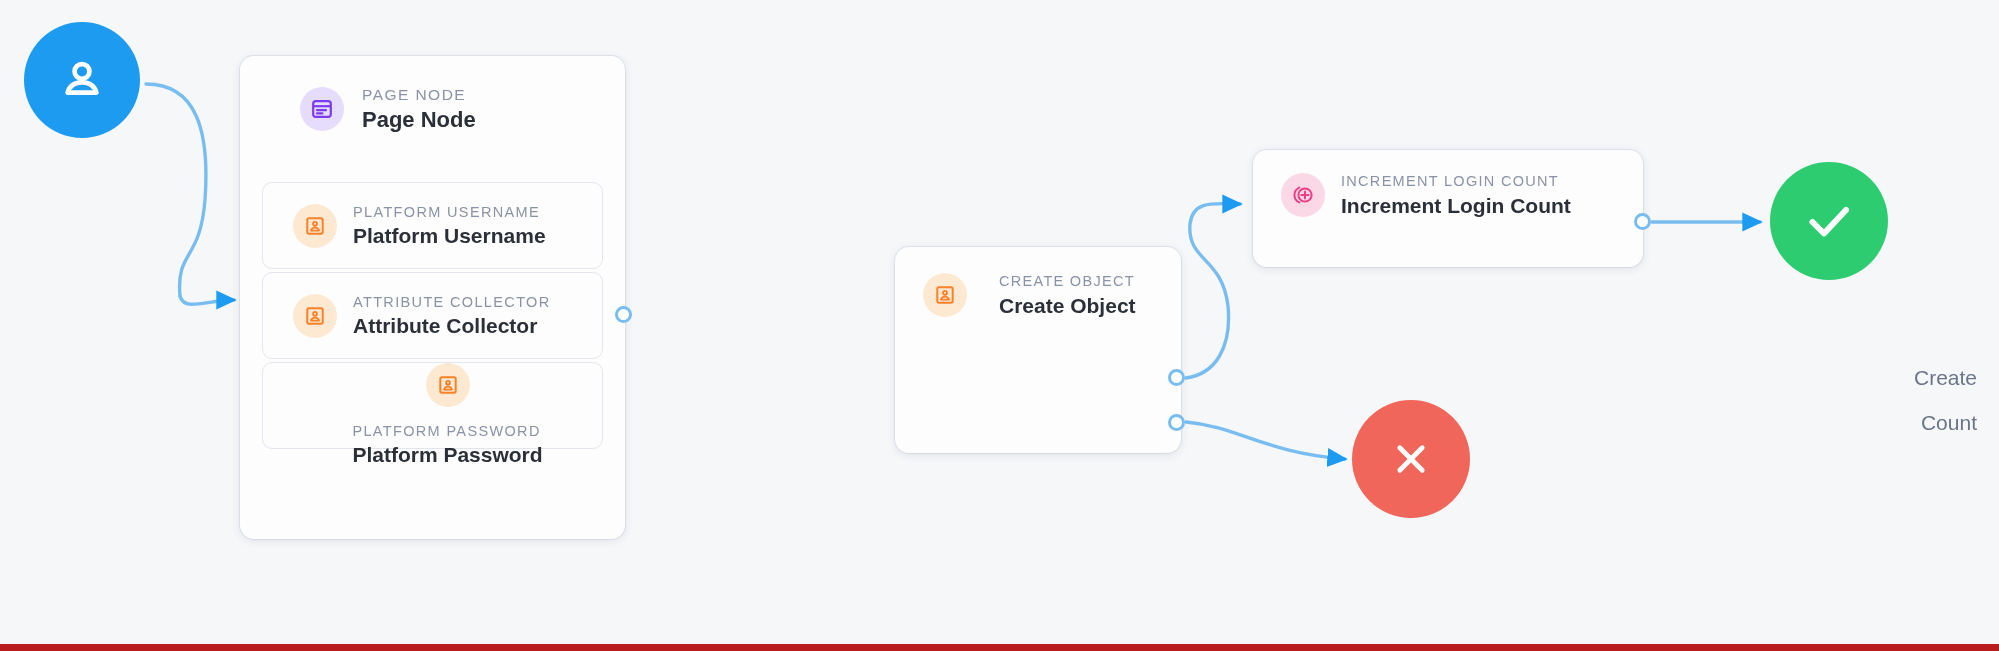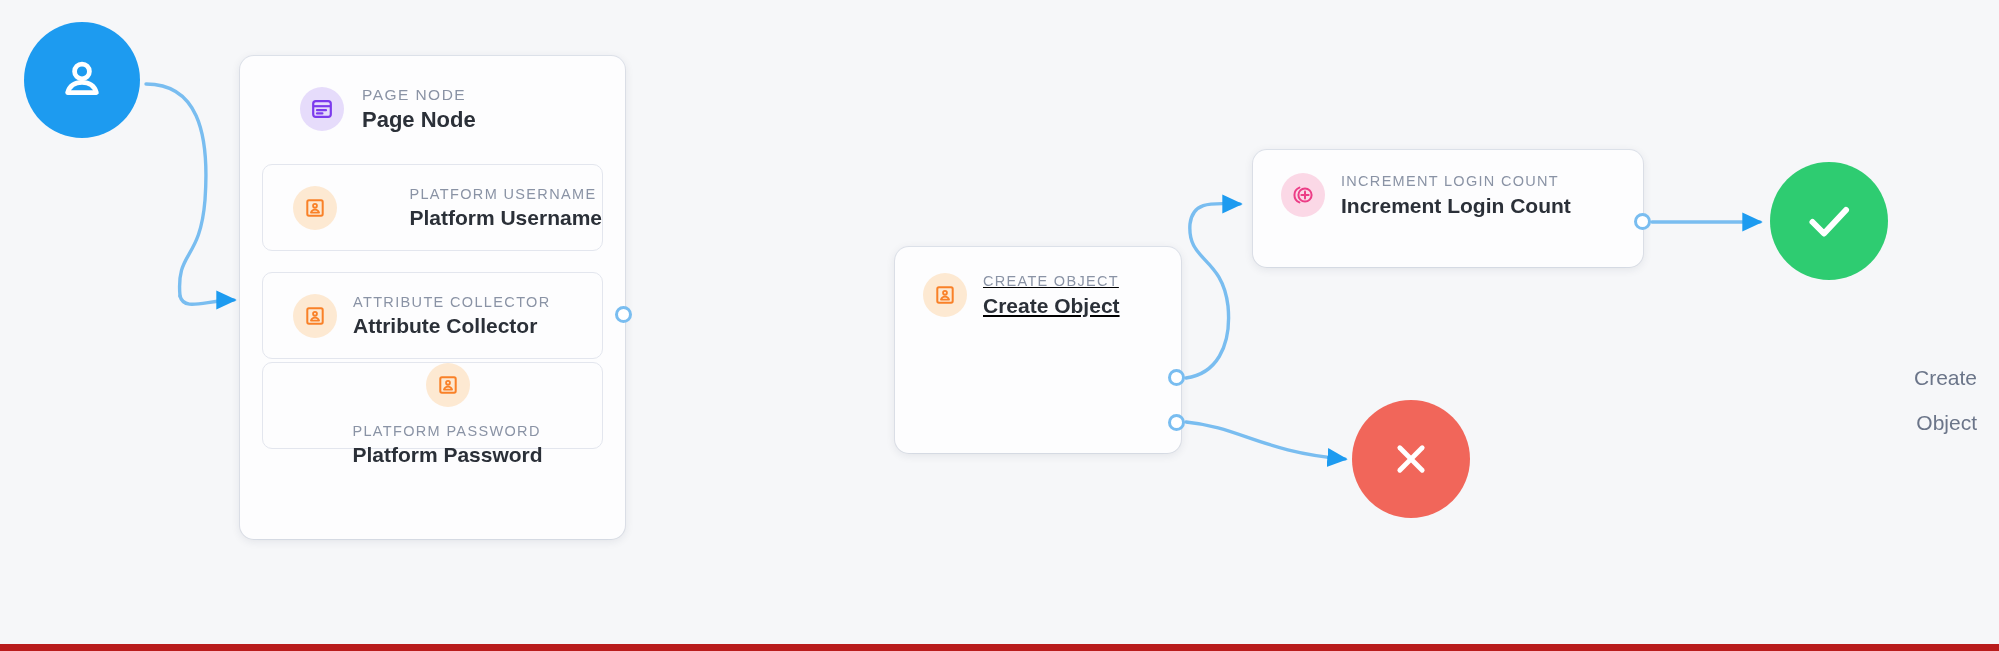--- a/index.html
+++ b/index.html
@@ -97,34 +97,34 @@
     height: 87px;
     box-sizing: border-box;
     background: #fdfdfe;
     border: 1px solid #e3e6ee;
     border-radius: 10px;
     display: flex;
     align-items: center;
     gap: 16px;
     padding-left: 30px;
   }
-  #sub-card-0 { top: 108px; justify-content: space-between; }
+  #sub-card-0 { top: 126px; }
   #sub-card-1 { top: 216px; }
   #sub-card-2 { top: 306px; flex-direction: column; }
   .sub-card .kicker { font-size: 14.5px; letter-spacing: 1.35px; margin-bottom: 4px; }
   .sub-card .title  { font-size: 21px; }
 
   
   #create-object-card {
     left: 895px;
     top: 247px;
     width: 286px;
     height: 206px;
   }
-  #create-object-card .card-header { padding: 26px 0 0 28px; gap: 16px; text-decoration: underline; }
+  #create-object-card .card-header { padding: 26px 0 0 28px; gap: 32px; }
   #create-object-card .kicker { font-size: 14.5px; letter-spacing: 1.3px; }
   #create-object-card .title  { font-size: 21px; }
   .port-row {
     position: absolute;
     right: 22px;
     font-size: 21px;
     color: #6b7589;
     font-weight: 400;
     white-space: nowrap;
   }
@@ -257,21 +257,21 @@
         </svg>
       </span>
       <span class="labels">
         <span class="kicker">CREATE OBJECT</span>
         <span class="title">Create Object</span>
       </span>
     </div>
   </div>
 
   <div id="port-created" class="port-row">Create</div>
-  <div id="port-failed" class="port-row">Object</div>
+  <div id="port-failed" class="port-row">Count</div>
   <div id="dot-created-out" class="port-dot"></div>
   <div id="dot-failed-out" class="port-dot"></div>
 
   <div id="increment-card" class="node-card">
     <div class="card-header">
       <span class="icon-bubble bubble-pink">
         <svg width="24" height="24" viewBox="0 0 24 24">
           <path d="M8.4 4.6 A8 8 0 0 0 8.4 19.4" fill="none" stroke="#ec3d86" stroke-width="2" stroke-linecap="round"></path>
           <circle cx="14" cy="12" r="6.6" fill="none" stroke="#ec3d86" stroke-width="2"></circle>
           <line x1="14" y1="8.4" x2="14" y2="15.6" stroke="#ec3d86" stroke-width="2" stroke-linecap="round"></line>

